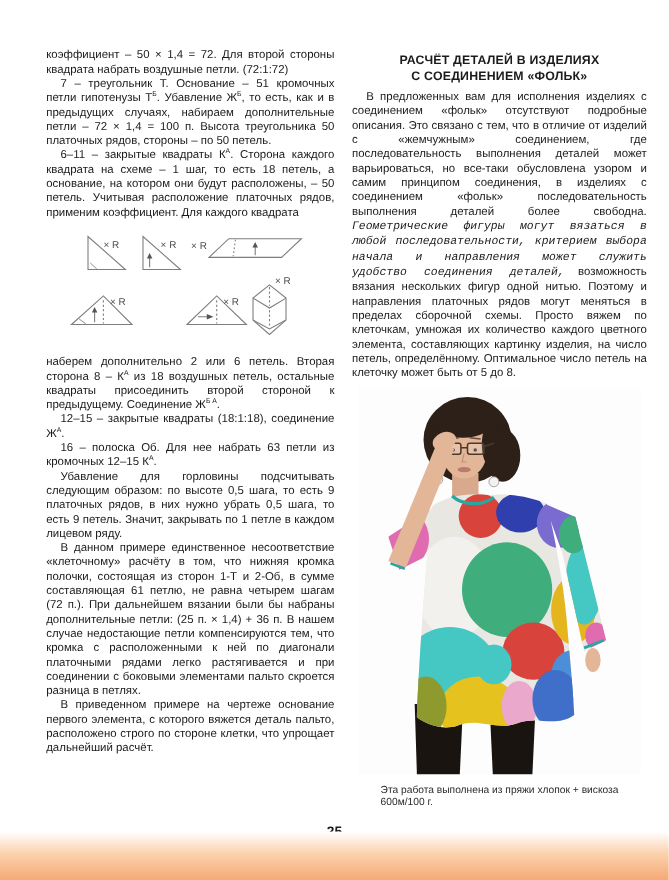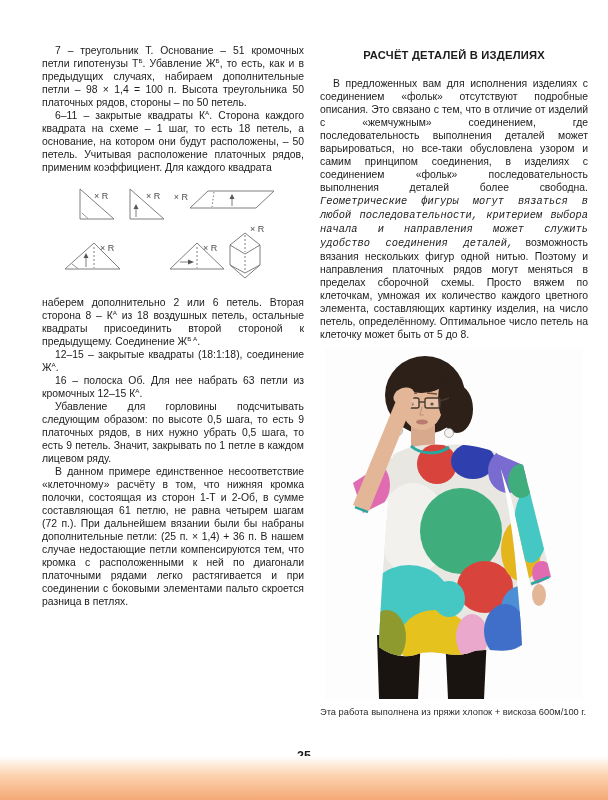--- a/index.html
+++ b/index.html
@@ -17,48 +17,50 @@
   .col-right{width:268px;}
   .para{
     margin:0;font-size:10.4px;line-height:13px;text-align:justify;
     color:#1b1b1b;
   }
   .para.indent{text-indent:13px;}
   .para i{font-style:italic;font-family:Liberation Mono, monospace;}
   sup{font-size:0.6em;vertical-align:super;line-height:0;}
   .heading{
     font-weight:bold;font-size:11.2px;line-height:15px;text-align:center;
-    margin:4px 0 14px 0;letter-spacing:0.2px;
+    margin:4px 0 4px 0;letter-spacing:0.2px;
   }
   .diagram-wrap{margin:7px 0 6px 0;}
   .photo-wrap{margin-top:6px;text-align:center;}
   .caption{
     font-size:9.3px;line-height:11px;color:#2a2a2a;text-align:left;
     margin-top:4px;
+    margin-left:26px;
   }
   .page-number{
     position:absolute;bottom:37px;left:0;width:100%;
     text-align:center;font-weight:bold;font-size:12.5px;color:#1b1b1b;
   }
   .footer-gradient{
     position:absolute;bottom:0;left:0;width:100%;height:44px;
     background:linear-gradient(to bottom,#ffffff 0%,#fbd2ae 45%,#f5a976 100%);
   }
   svg text{font-family:"Liberation Sans","DejaVu Sans",sans-serif;}
 </style>
 </head>
 <body>
 
 <div class="page">
 
   <div class="columns">
 
     <div class="col-left">
       <div>
-          <p class="para indent"><span>7 – треугольник Т. Основание – 51 кромочных петли гипотенузы Т</span><sup>Б</sup><span>. Убавление Ж</span><sup>Б</sup><span>, то есть, как и в предыдущих случаях, набираем дополнительные петли – 98 × 1,4 = 100 п. Высота треугольника 50 платочных рядов, стороны – по 50 петель.</span></p>
+          <p class="para"><span>коэффициент – 50 × 1,4 = 72. Для второй стороны квадрата набрать воздушные петли. (72:1:72)</span></p>
+          <p class="para indent"><span>7 – треугольник Т. Основание – 51 кромочных петли гипотенузы Т</span><sup>Б</sup><span>. Убавление Ж</span><sup>Б</sup><span>, то есть, как и в предыдущих случаях, набираем дополнительные петли – 72 × 1,4 = 100 п. Высота треугольника 50 платочных рядов, стороны – по 50 петель.</span></p>
           <p class="para indent"><span>6–11 – закрытые квадраты К</span><sup>А</sup><span>. Сторона каждого квадрата на схеме – 1 шаг, то есть 18 петель, а основание, на котором они будут расположены, – 50 петель. Учитывая расположение платочных рядов, применим коэффициент. Для каждого квадрата</span></p>
         </div>
 
       <div class="diagram-wrap">
         <svg width="262" height="105" viewBox="0 0 262 105">
           <g stroke="#7e7e7e" stroke-width="1" fill="none">
 
             <g>
               <polygon points="38,8 38,38 72,38"></polygon>
               <path d="M40,32 L46,37.5" stroke-width="0.8"></path>
@@ -110,26 +112,28 @@
           </g>
         </svg>
       </div>
 
       <div>
           <p class="para"><span>наберем дополнительно 2 или 6 петель. Вторая сторона 8 – К</span><sup>А</sup><span> из 18 воздушных петель, остальные квадраты присоединить второй стороной к предыдущему. Соединение Ж</span><sup>Б А</sup><span>.</span></p>
           <p class="para indent"><span>12–15 – закрытые квадраты (18:1:18), соединение Ж</span><sup>А</sup><span>.</span></p>
           <p class="para indent"><span>16 – полоска Об. Для нее набрать 63 петли из кромочных 12–15 К</span><sup>А</sup><span>.</span></p>
           <p class="para indent"><span>Убавление для горловины подсчитывать следующим образом: по высоте 0,5 шага, то есть 9 платочных рядов, в них нужно убрать 0,5 шага, то есть 9 петель. Значит, закрывать по 1 петле в каждом лицевом ряду.</span></p>
           <p class="para indent"><span>В данном примере единственное несоответствие «клеточному» расчёту в том, что нижняя кромка полочки, состоящая из сторон 1-Т и 2-Об, в сумме составляющая 61 петлю, не равна четырем шагам (72 п.). При дальнейшем вязании были бы набраны дополнительные петли: (25 п. × 1,4) + 36 п. В нашем случае недостающие петли компенсируются тем, что кромка с расположенными к ней по диагонали платочными рядами легко растягивается и при соединении с боковыми элементами пальто скроется разница в петлях.</span></p>
+          <p class="para indent"><span>В приведенном примере на чертеже основание первого элемента, с которого вяжется деталь пальто, расположено строго по стороне клетки, что упрощает дальнейший расчёт.</span></p>
         </div>
     </div>
 
     <div class="col-right">
       <div class="heading">
         <div>РАСЧЁТ ДЕТАЛЕЙ В ИЗДЕЛИЯХ</div>
+        <div>С СОЕДИНЕНИЕМ «ФОЛЬК»</div>
       </div>
 
       <div>
           <p class="para indent"><span>В предложенных вам для исполнения изделиях с соединением «фольк» отсутствуют подробные описания. Это связано с тем, что в отличие от изделий с «жемчужным» соединением, где последовательность выполнения деталей может варьироваться, но все-таки обусловлена узором и самим принципом соединения, в изделиях с соединением «фольк» последовательность выполнения деталей более свободна. </span><i>Геометрические фигуры могут вязаться в любой последовательности, критерием выбора начала и направления может служить удобство соединения деталей,</i><span> возможность вязания нескольких фигур одной нитью. Поэтому и направления платочных рядов могут меняться в пределах сборочной схемы. Просто вяжем по клеточкам, умножая их количество каждого цветного элемента, составляющих картинку изделия, на число петель, определённому. Оптимальное число петель на клеточку может быть от 5 до 8.</span></p>
         </div>
 
       <div class="photo-wrap">
         <svg width="258" height="352" viewBox="0 0 258 352">
           <defs>
             <clipPath id="tunicClip">

